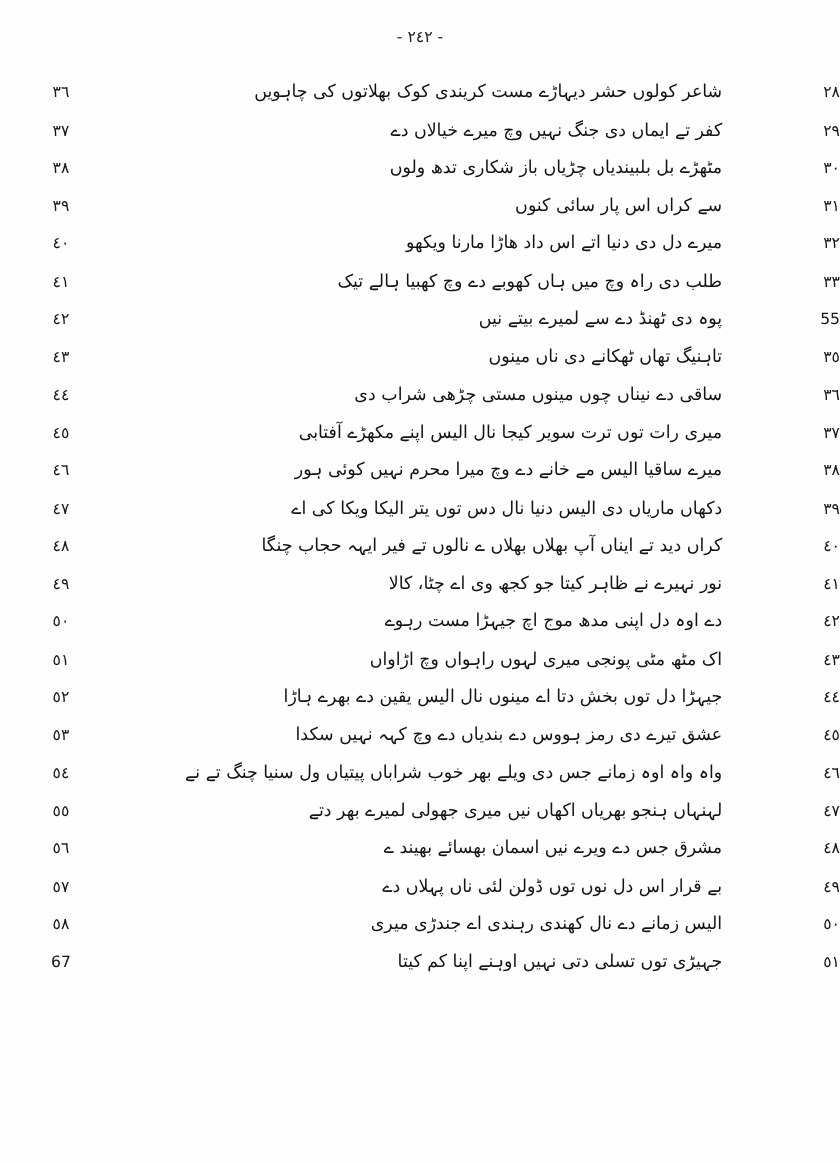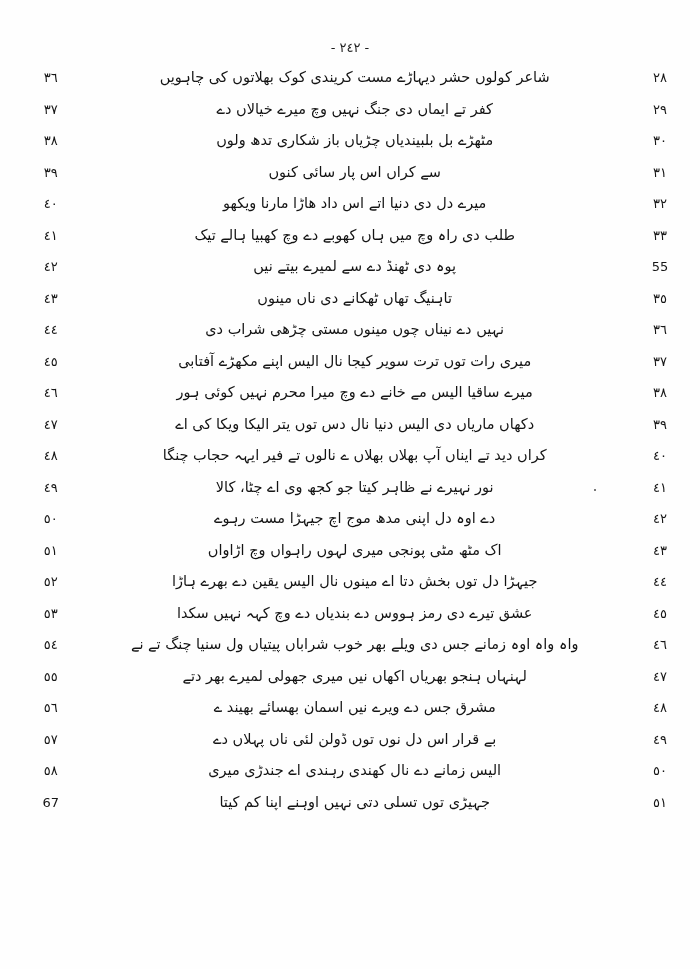--- a/index.html
+++ b/index.html
@@ -19,21 +19,21 @@
 
   
   .page-sheet {
     position: absolute;
     inset: 0;
     background: #fefefe;
   }
 
   .page-header {
     position: absolute;
-    top: 40px;
+    top: 24px;
     left: 0;
     right: 0;
     text-align: center;
     font-size: 13px;
     letter-spacing: 1px;
     color: #1d1d1d;
     direction: rtl;
     font-family: "DejaVu Sans", "Liberation Sans", sans-serif;
   }
 
@@ -43,31 +43,31 @@
     left: 0;
     width: 700px;
     border-collapse: collapse;
     direction: rtl;
   }
 
   .toc-row { height: 31.5px; }
 
   .col-serial {
     width: 88px;
-    text-align: center;
+    text-align: right;
     font-size: 13px;
     vertical-align: middle;
     padding: 0;
     color: #161616;
     white-space: nowrap;
   }
 
   .col-title {
     width: 500px;
-    text-align: center;          
+    text-align: right;          
     direction: rtl;
     vertical-align: middle;
     padding: 0 18px 0 6px;
     font-size: 14.5px;
     line-height: 1.15;
     color: #131313;
     white-space: nowrap;
     overflow: visible;
     font-family: "DejaVu Sans", "Liberation Sans", sans-serif;
   }
@@ -145,21 +145,21 @@
         <td class="col-title"><span class="title-text">پوہ دی ٹھنڈ دے سے لمیرے بیتے نیں</span></td>
         <td class="col-page">٤٢</td>
       </tr>
       <tr class="toc-row">
         <td class="col-serial">٣٥</td>
         <td class="col-title"><span class="title-text">تاہنیگ تھاں ٹھکانے دی ناں مینوں</span></td>
         <td class="col-page">٤٣</td>
       </tr>
       <tr class="toc-row">
         <td class="col-serial">٣٦</td>
-        <td class="col-title"><span class="title-text">نہیں دے نیناں چوں مینوں مستی چڑھی شراب دی</span></td>
+        <td class="col-title"><span class="title-text">ساقی دے نیناں چوں مینوں مستی چڑھی شراب دی</span></td>
         <td class="col-page">٤٤</td>
       </tr>
       <tr class="toc-row">
         <td class="col-serial">٣٧</td>
         <td class="col-title"><span class="title-text">میری رات توں ترت سویر کیجا نال الیس اپنے مکھڑے آفتابی</span></td>
         <td class="col-page">٤٥</td>
       </tr>
       <tr class="toc-row">
         <td class="col-serial">٣٨</td>
         <td class="col-title"><span class="title-text">میرے ساقیا الیس مے خانے دے وچ میرا محرم نہیں کوئی ہور</span></td>

